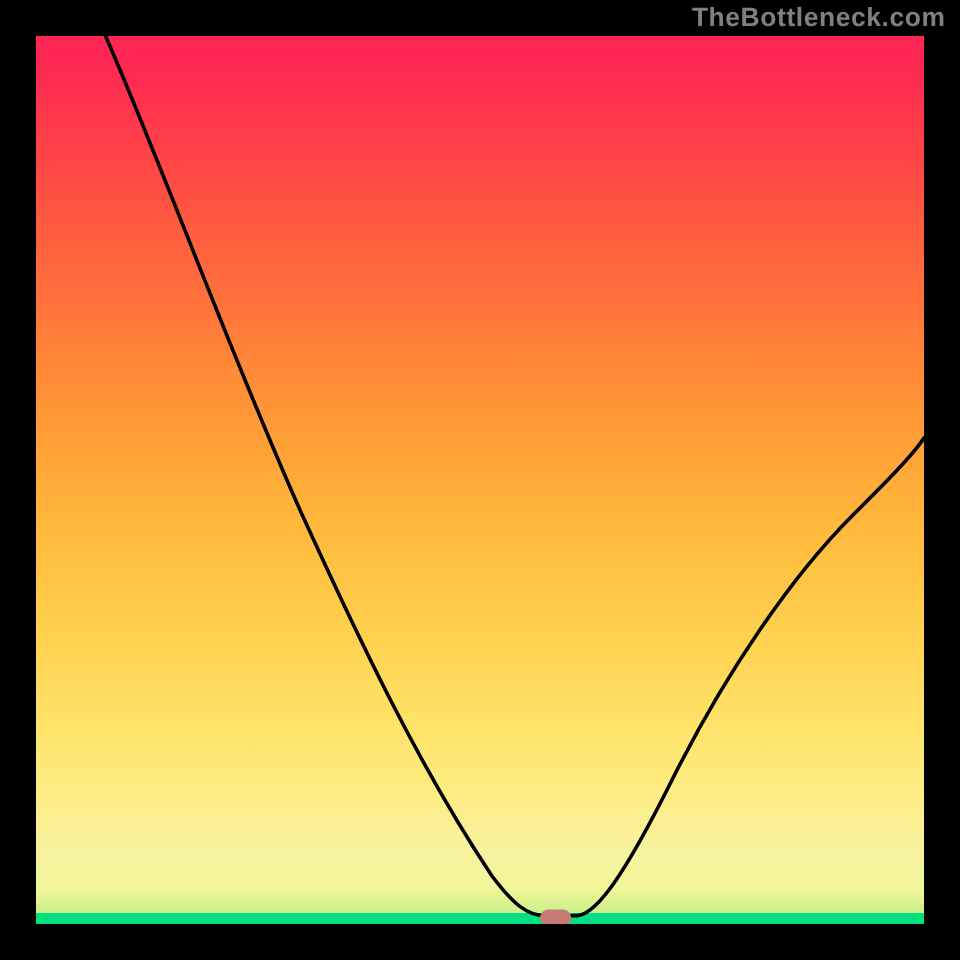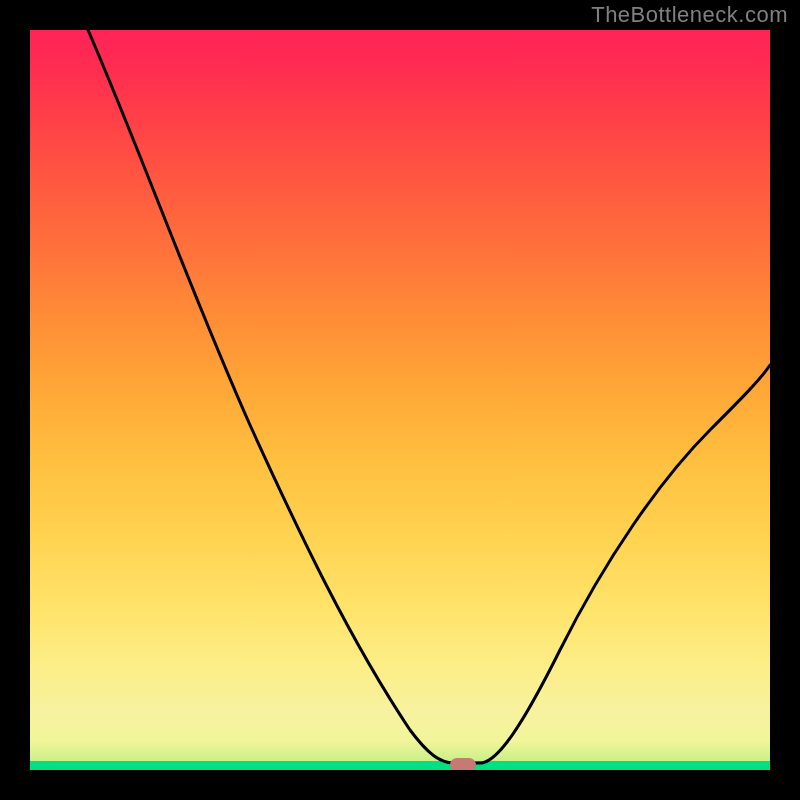--- a/index.html
+++ b/index.html
@@ -16,21 +16,21 @@
     width: 800px;
     height: 800px;
     background: #000;
   }
   .watermark {
     position: absolute;
     top: 2px;
     right: 12px;
     color: #808080;
     font-size: 22px;
-    font-weight: 400;
+    font-weight: 700;
     letter-spacing: 0.5px;
     z-index: 10;
   }
   .plot {
     position: absolute;
     left: 30px;
     top: 30px;
     width: 740px;
     height: 740px;
     overflow: hidden;

